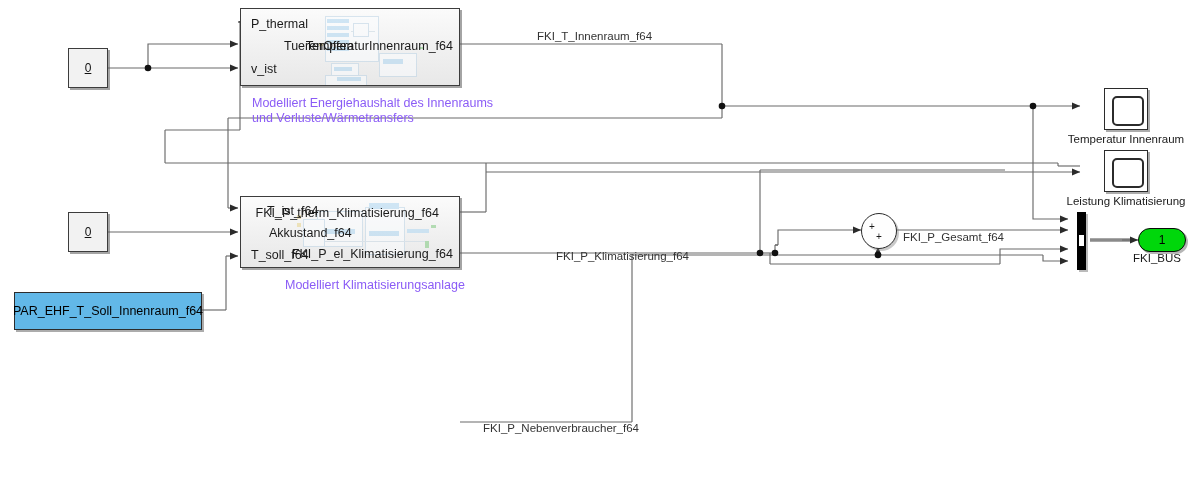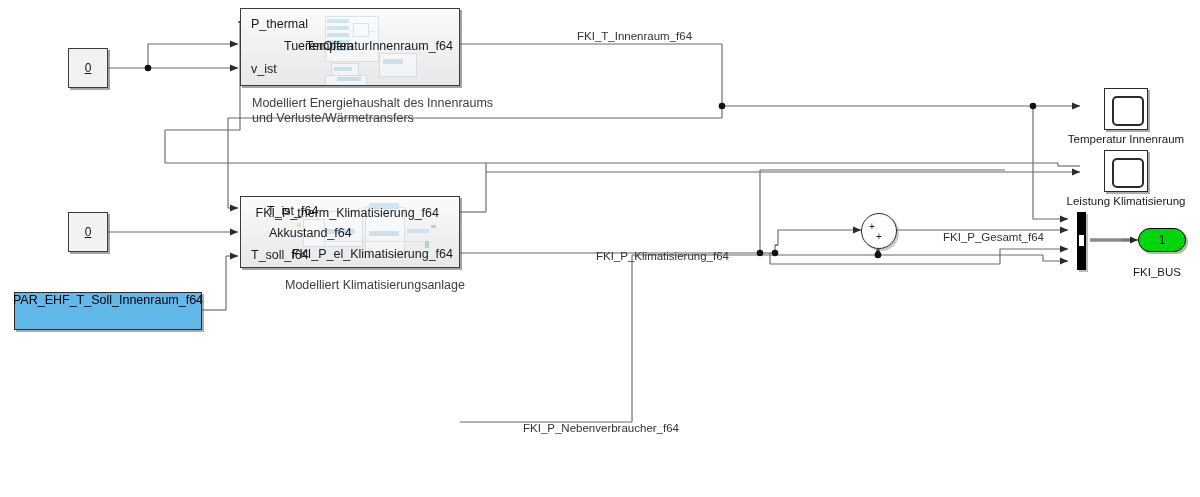--- a/index.html
+++ b/index.html
@@ -35,52 +35,52 @@
   .const-block {
     display: flex;
     align-items: center;
     justify-content: center;
     font-size: 12px;
     color: #111;
     background: #f2f2f2;
   }
   .par-block {
     display: flex;
+    align-items: center;
     justify-content: center;
     font-size: 12.5px;
     color: #000;
     background: #62b8e8;
     border: 1.3px solid #2d2d2d;
   }
   .subsys {
     background: linear-gradient(180deg,#fbfbfb 0%, #f0f0f0 55%, #e8e8e8 100%);
     overflow: hidden;
   }
   .port-label {
     position: absolute;
     font-size: 12.5px;
     color: #1a1a1a;
     white-space: nowrap;
     z-index: 4;
   }
   .annot {
     position: absolute;
     font-size: 12.5px;
-    color: #404040;
+    color: #8b5cf6;
     line-height: 15px;
     white-space: pre-line;
     z-index: 5;
   }
   .sig-label {
     position: absolute;
     font-size: 11.5px;
     color: #333;
     white-space: nowrap;
     z-index: 5;
-    margin-left: 40px;
   }
   .scope {
     position: absolute;
     box-sizing: border-box;
     width: 44px; height: 42px;
     background: #ffffff;
     border: 1.6px solid #2b2b2b;
     box-shadow: 2px 2px 0 0 rgba(90,90,90,0.5);
   }
   .scope-inner {
@@ -315,21 +315,21 @@
   <span class="scope-cap" style="left:1020px; top:133px; width:212px;">Temperatur Innenraum</span>
 
   <div class="scope" style="left:1104px; top:150px;">
     <div class="scope-inner"></div>
   </div>
   <span class="scope-cap" style="left:1014px; top:195px; width:224px;">Leistung Klimatisierung</span>
 
   <div class="outport" style="left:1138px; top:228px;">
     <span>1</span>
   </div>
-  <span class="outport-cap" style="left:1133px; top:266px;">FKI_BUS</span>
+  <span class="outport-cap" style="left:1133px; top:252px;">FKI_BUS</span>
 
   <span class="sig-label" style="left:537px; top:30px;">FKI_T_Innenraum_f64</span>
 
   <span class="sig-label" style="left:556px; top:250px;">FKI_P_Klimatisierung_f64</span>
 
   <span class="sig-label" style="left:483px; top:422px;">FKI_P_Nebenverbraucher_f64</span>
 
 </div>
 
 </body></html>

